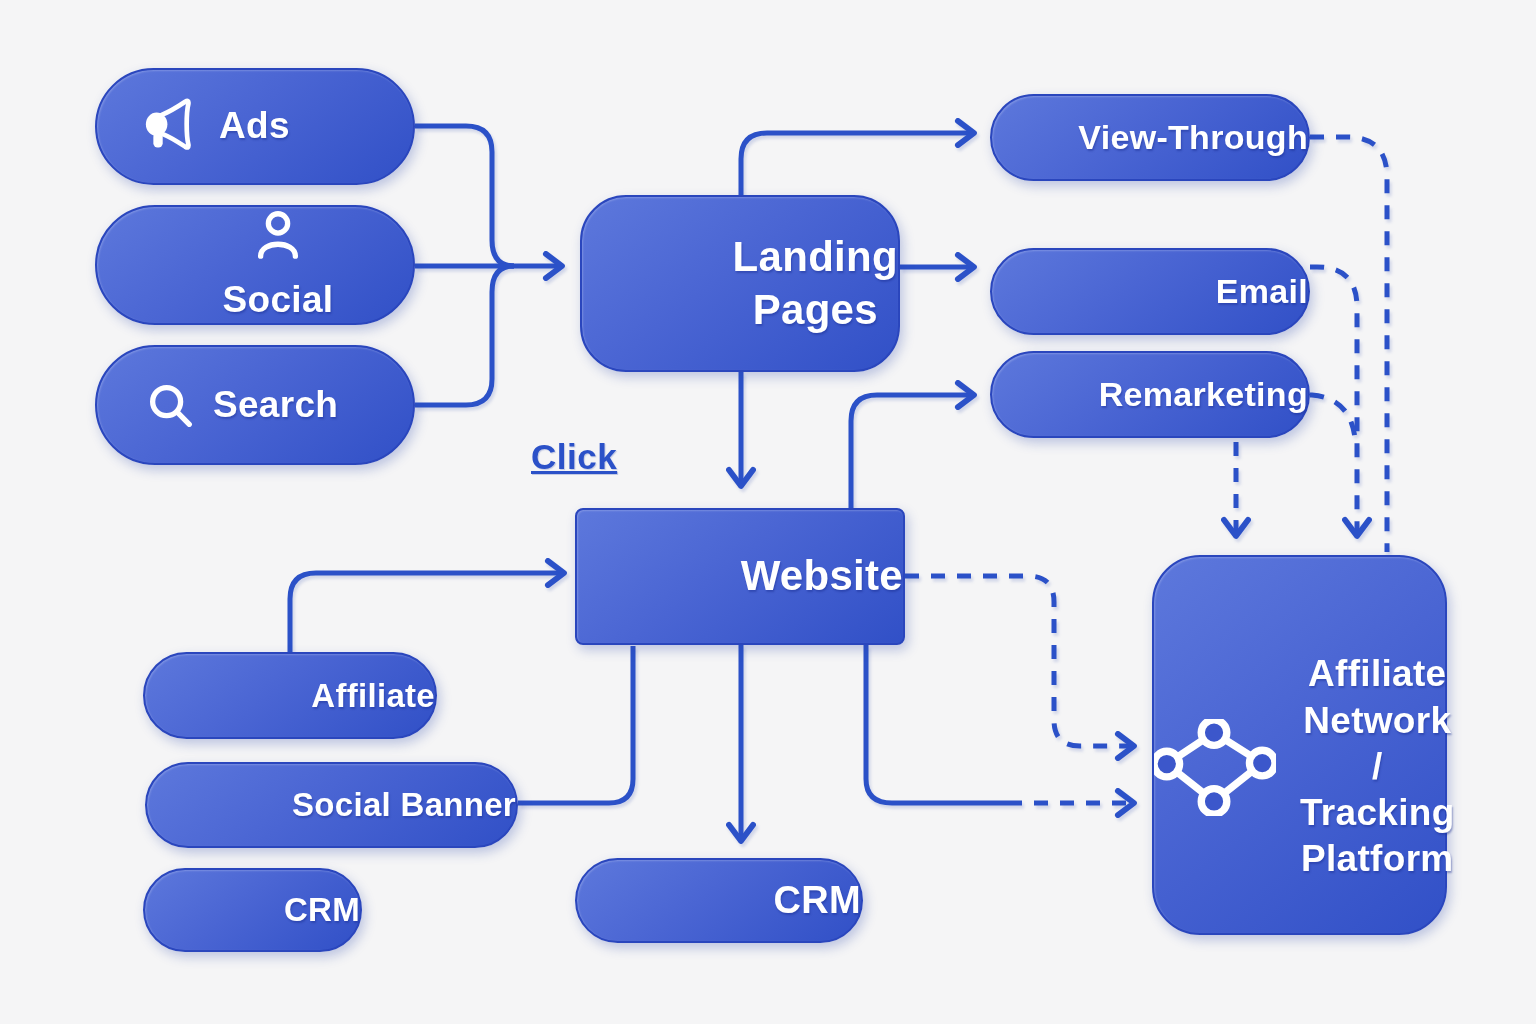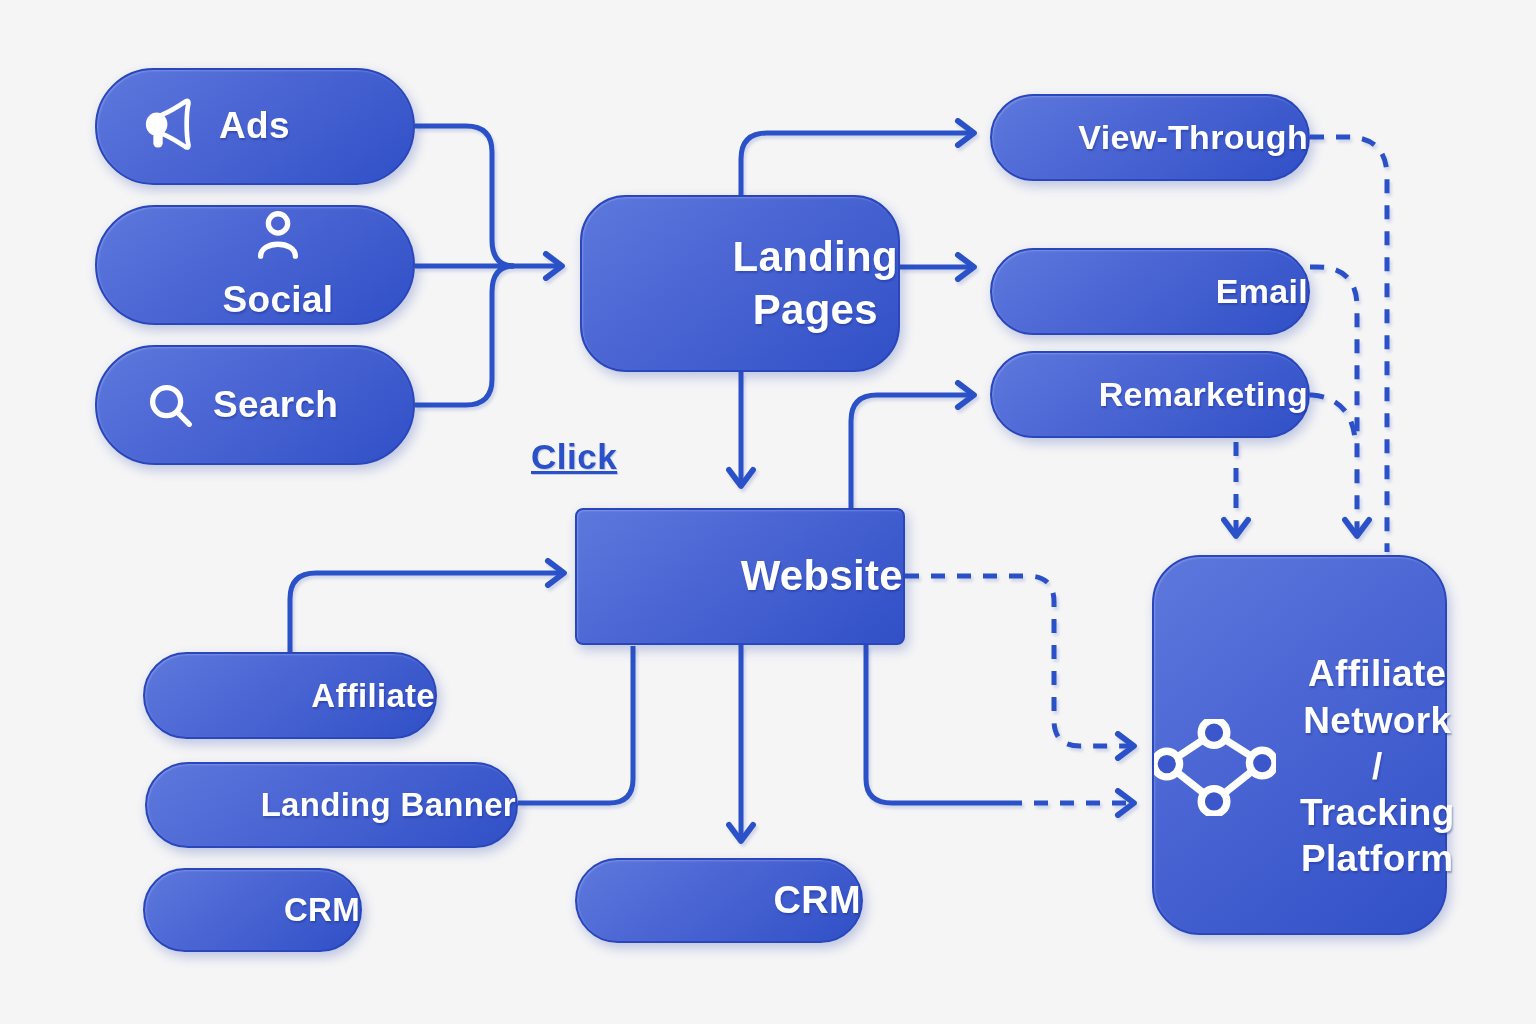--- a/index.html
+++ b/index.html
@@ -119,21 +119,21 @@
     <span class="lbl">Email</span>
   </div>
   <div class="node rt" style="left:990px;top:351px;width:320px;height:87px;border-radius:44px;">
     <span class="lbl">Remarketing</span>
   </div>
 
   <div class="node lo" style="left:143px;top:652px;width:294px;height:87px;border-radius:44px;">
     <span class="lbl">Affiliate</span>
   </div>
   <div class="node lo" style="left:145px;top:762px;width:373px;height:86px;border-radius:43px;">
-    <span class="lbl">Landing Banner</span>
+    <span class="lbl">Social Banner</span>
   </div>
   <div class="node lo" style="left:143px;top:868px;width:219px;height:84px;border-radius:42px;">
     <span class="lbl">CRM</span>
   </div>
 
   <div class="node crm-main" style="left:575px;top:858px;width:288px;height:85px;border-radius:43px;">
     <span class="lbl">CRM</span>
   </div>
 
   <div class="node aff" style="left:1152px;top:555px;width:295px;height:380px;border-radius:48px;">

